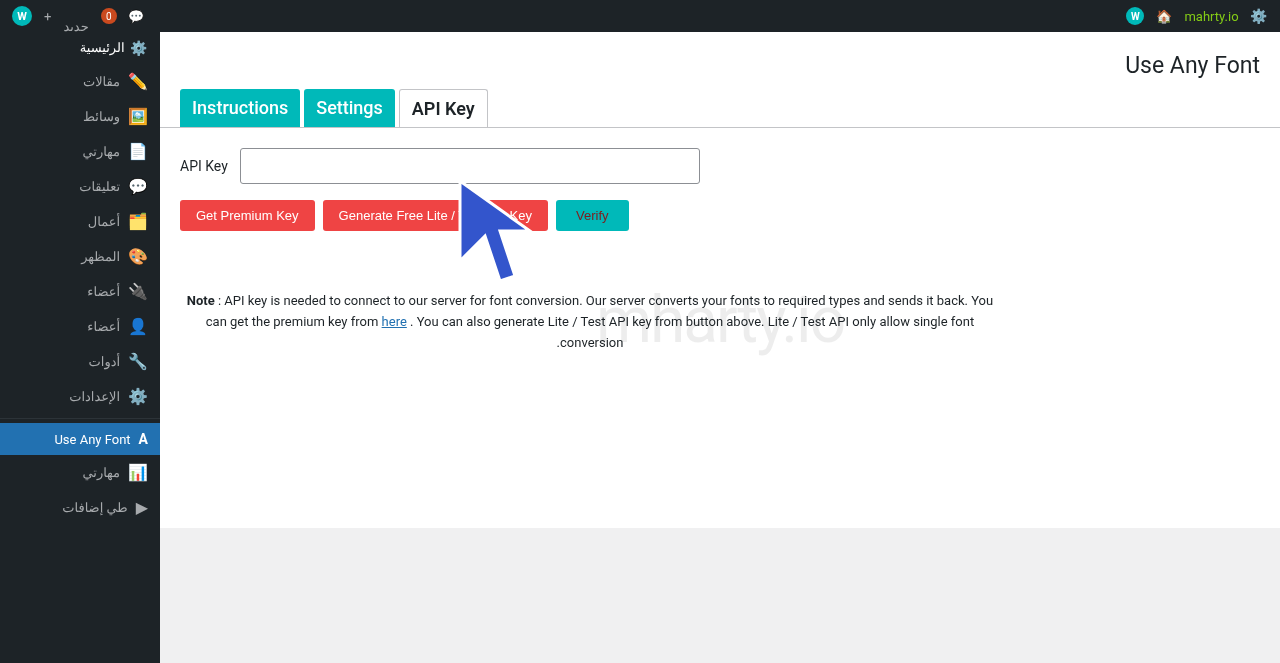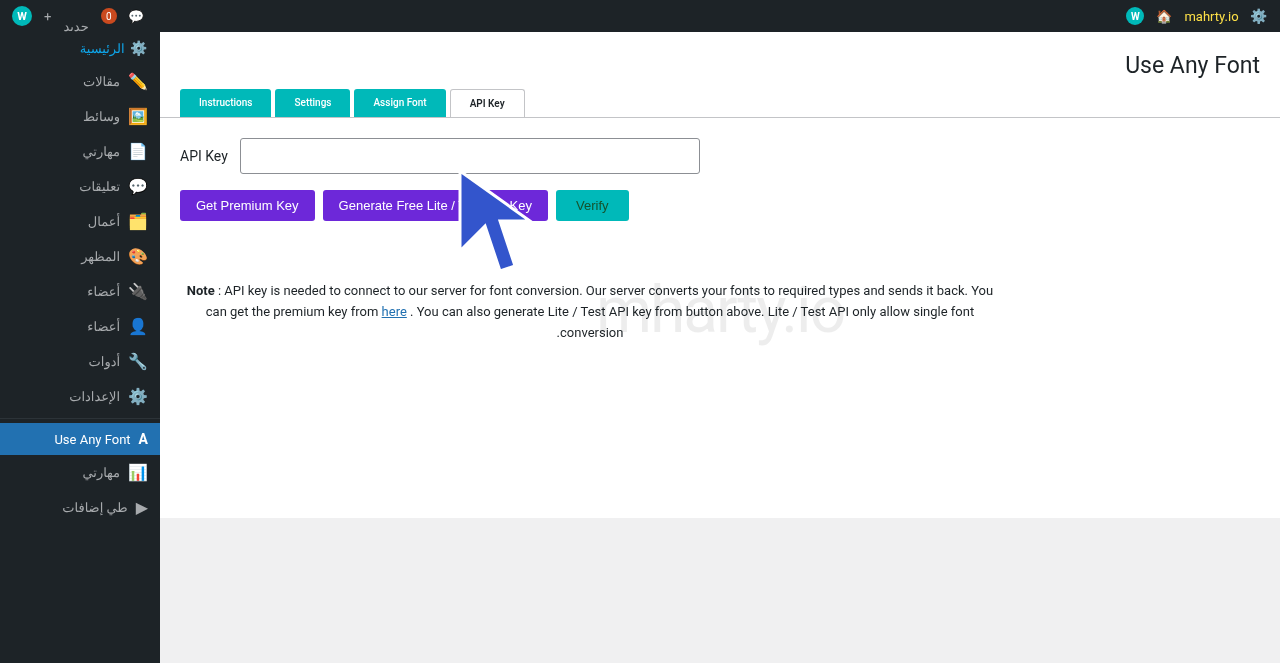--- a/index.html
+++ b/index.html
@@ -85,24 +85,24 @@
 
     
     .tabs {
       display: flex;
       gap: 4px;
       direction: rtl;
       flex-wrap: nowrap;
       justify-content: flex-end;
     }
     .tab {
-      padding: 8px 19px;
+      padding: 8px 12px;
       border: none;
       cursor: pointer;
-      font-size: 10px;
+      font-size: 18px;
       font-weight: 500;
       border-radius: 3px 3px 0 0;
     }
     .tab.tab-cyan { background: #00b9b9; color: #fff; }
     .tab.tab-active { background: #fff; color: #1d2327; border: 1px solid #c3c4c7; border-bottom: none; font-weight: 600; }
 
     
     .main-content {
       padding: 20px;
       background: #fff;
@@ -156,22 +156,22 @@
       direction: ltr;
     }
     .btn {
       padding: 8px 16px;
       border: none;
       border-radius: 3px;
       font-size: 13px;
       cursor: pointer;
       font-weight: 500;
     }
-    .btn-teal { background: #6d28d9; color: #fff; }
-    .btn-verify { background: #00b9b9; color: #14532d; padding: 8px 20px; }
+    .btn-teal { background: #ef4444; color: #fff; }
+    .btn-verify { background: #00b9b9; color: #7f1d1d; padding: 8px 20px; }
 
     
     .note-text {
       font-size: 13px;
       line-height: 1.6;
       color: #1d2327;
       direction: rtl;
       text-align: center;
       max-width: 820px;
     }
@@ -190,32 +190,32 @@
   <div class="admin-bar-left">
 
     <span style="background:#00b9b9;border-radius:50%;width:20px;height:20px;display:inline-flex;align-items:center;justify-content:center;font-size:11px;font-weight:bold;color:#fff;">W</span>
     <span style="cursor:pointer;">+</span>
     <span style="cursor:pointer;margin-top:21px;">جديد</span>
     <span style="background:#ca4a1f;color:#fff;border-radius:50%;width:16px;height:16px;display:inline-flex;align-items:center;justify-content:center;font-size:10px;">0</span>
     <span>💬</span>
   </div>
   <div class="admin-bar-right">
     <span style="cursor:pointer;font-size:14px;">⚙️</span>
-    <span style="color:#fde047;cursor:pointer;">mahrty.io</span>
+    <span style="color:#84cc16;cursor:pointer;">mahrty.io</span>
     <span style="cursor:pointer;">🏠</span>
     <span style="cursor:pointer;background:#00b9b9;border-radius:50%;width:18px;height:18px;display:inline-flex;align-items:center;justify-content:center;font-size:10px;font-weight:bold;color:#fff;">W</span>
   </div>
 </div>
 
 <div class="main-layout">
 
   <div class="sidebar">
     <div class="sidebar-top">
       <span style="font-size:14px;color:#2271b1;">⚙️</span>
-      <span style="color:#0ea5e9;">الرئيسية</span>
+      <span style="color:#ffffff;font-family:Liberation Serif, serif;">الرئيسية</span>
     </div>
 
     <div class="sidebar-item">
       <span class="sidebar-icon">✏️</span>
       <span class="sidebar-item-label">مقالات</span>
     </div>
     <div class="sidebar-item">
       <span class="sidebar-icon">🖼️</span>
       <span class="sidebar-item-label">وسائط</span>
     </div>
@@ -265,21 +265,20 @@
       <span class="sidebar-item-label">طي إضافات</span>
     </div>
   </div>
 
   <div class="content-area">
 
     <div class="page-header">
       <div class="page-title">Use Any Font</div>
       <div class="tabs">
         <div class="tab tab-active">API Key</div>
-        <div class="tab tab-cyan">Assign Font</div>
         <div class="tab tab-cyan">Settings</div>
         <div class="tab tab-cyan">Instructions</div>
       </div>
     </div>
 
     <div class="main-content" style="min-height:400px;">
 
       <div class="watermark">mharty.io</div>
 
       <div class="api-key-section">

